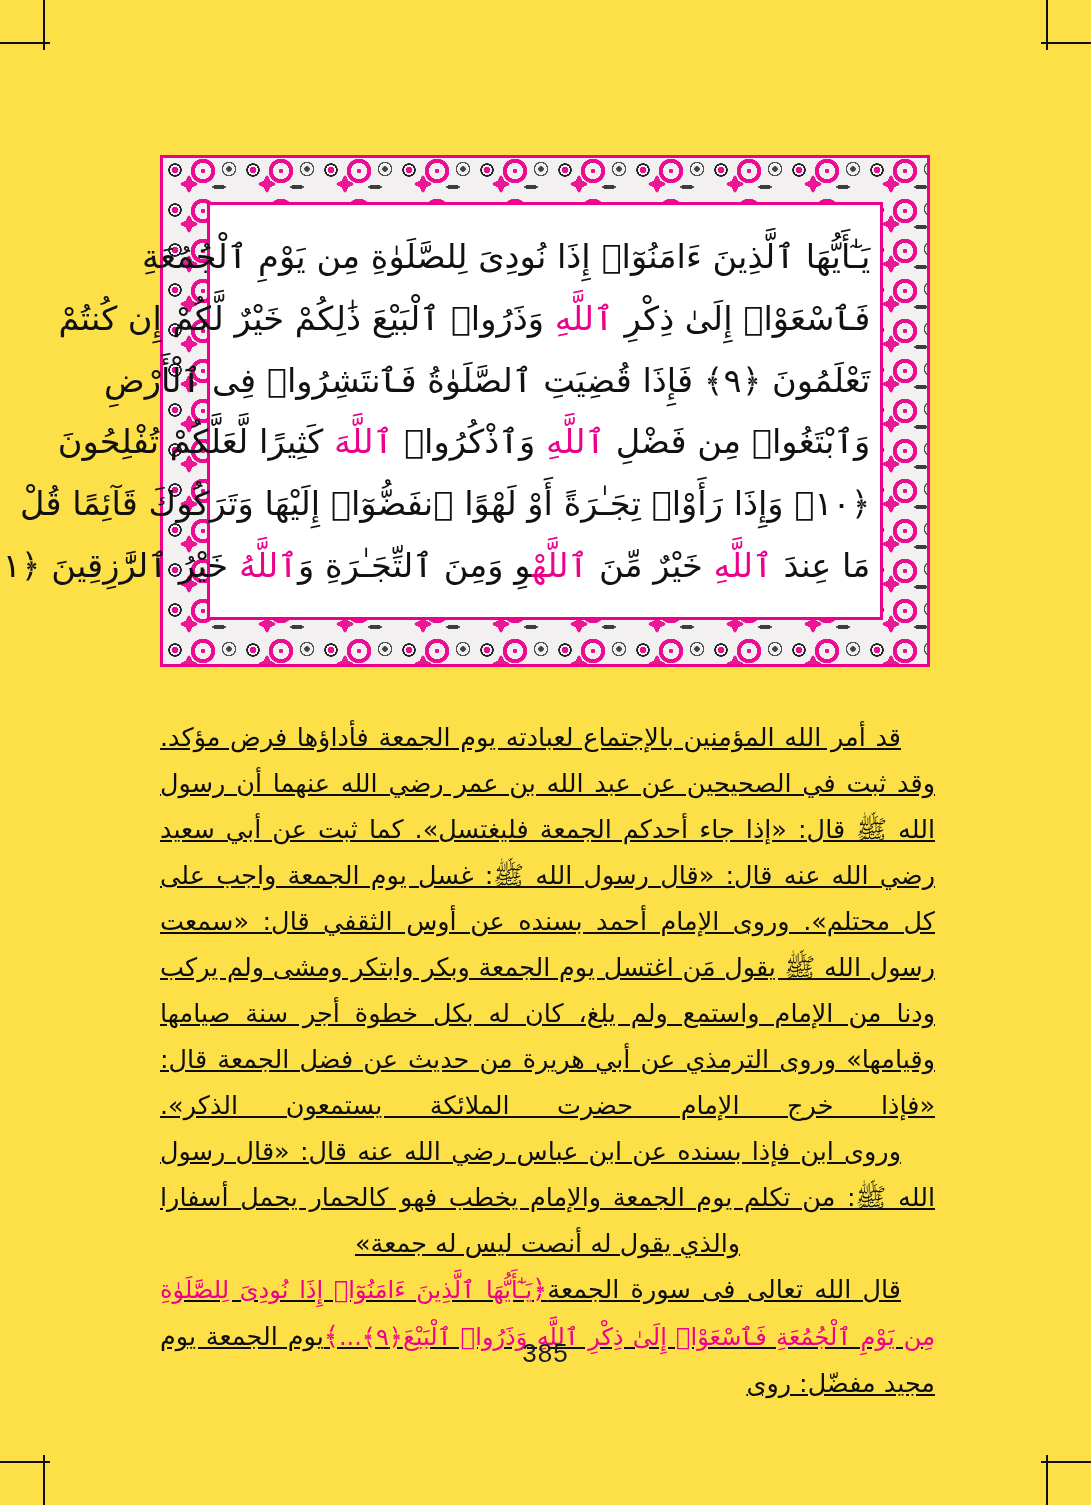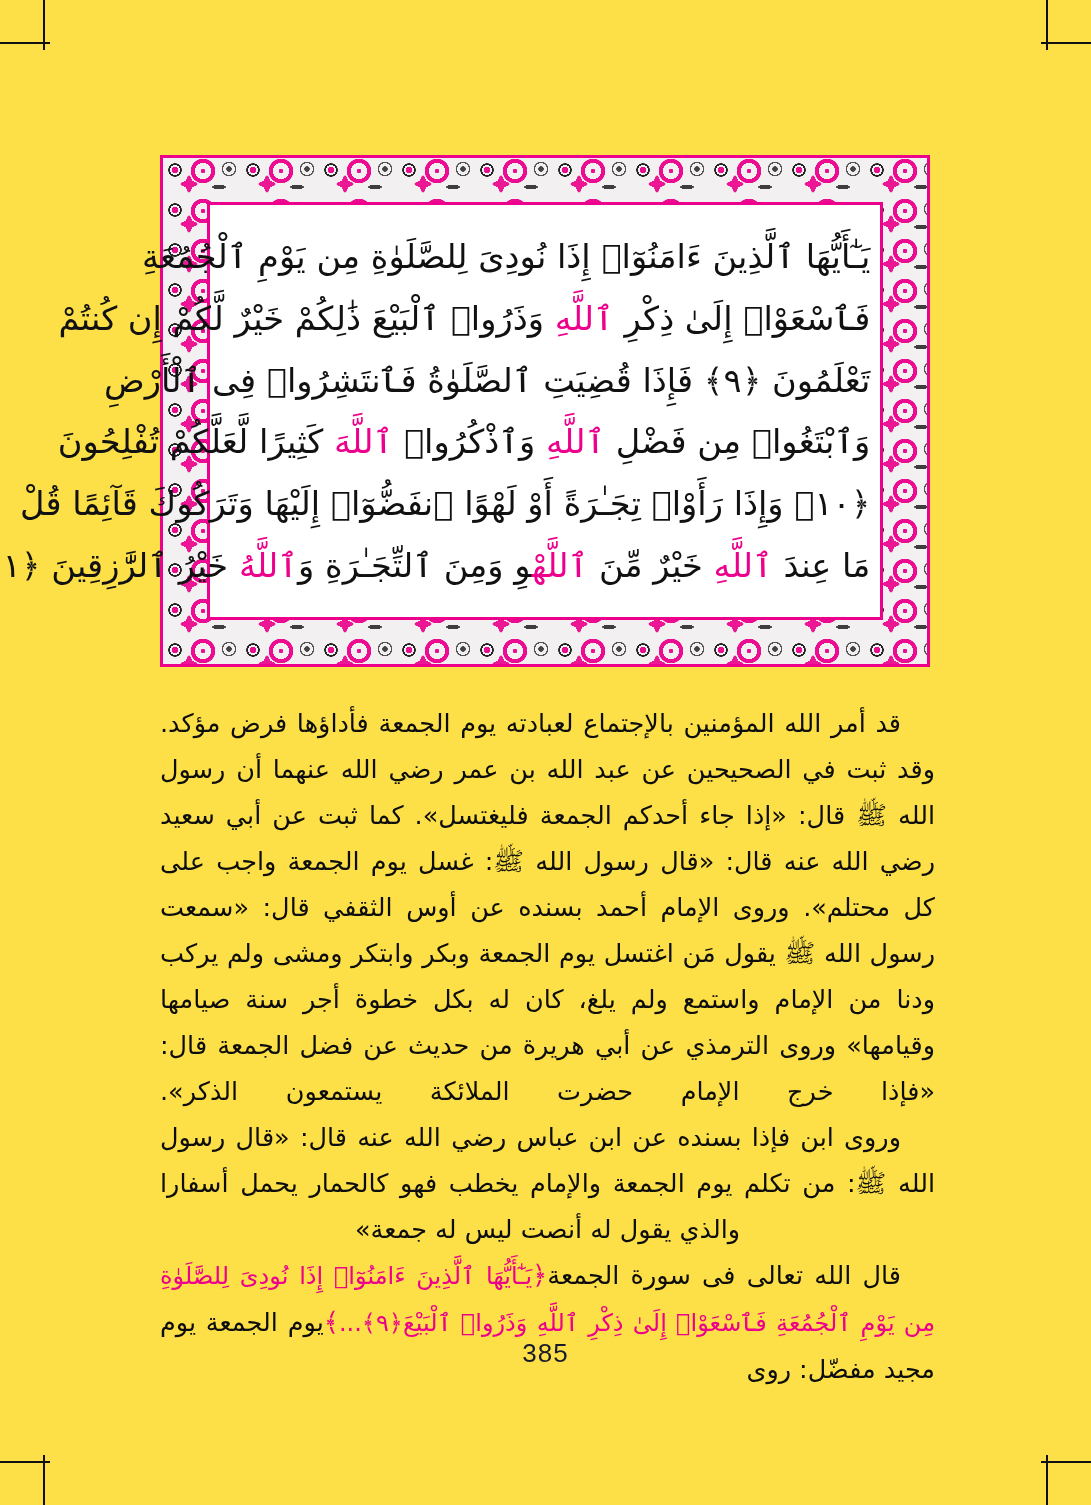--- a/index.html
+++ b/index.html
@@ -119,21 +119,21 @@
     top: 700px;
     width: 775px;
     direction: rtl;
     text-align: justify;
     text-align-last: justify;
     font-family: "DejaVu Sans", "Liberation Serif", serif;
     font-size: 25.5px;
     line-height: 46px;
     color: #0d0d0d;
   }
-  .para { margin: 0 0 0 0; text-indent: 34px; }
+  .para { margin: 14px 0 0 0; text-indent: 34px; text-decoration: underline; }
   .para.last-center { text-align-last: center; }
   .para.last-right  { text-align-last: right; }
   .para + .para { margin-top: 0px; }
   .quran-inline {
     color: #ec008c;
     font-size: 24px;
     letter-spacing: -0.5px;
   }
   .brk { color: #ec008c; font-size: 26px; }
 

